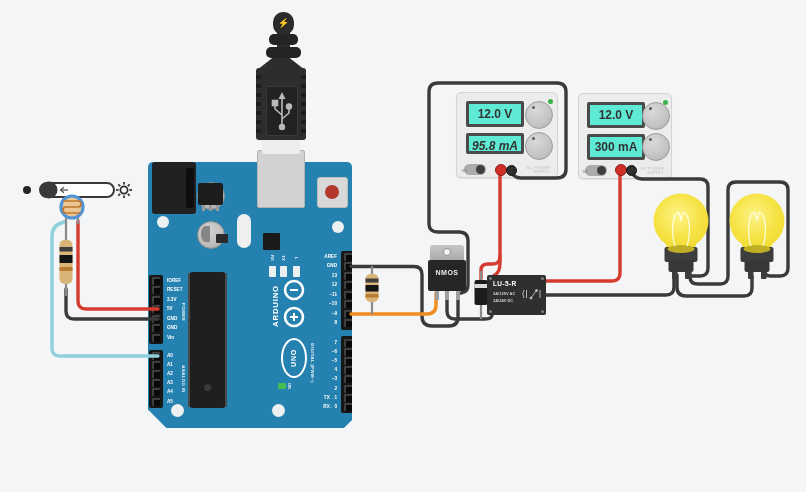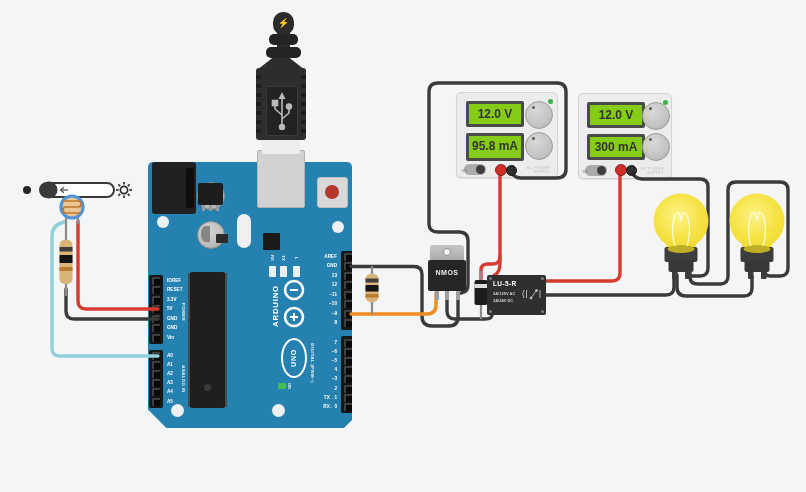--- a/index.html
+++ b/index.html
@@ -10,21 +10,21 @@
          clip-path:polygon(0% 0%,100% 0%,100% 97%,96% 100%,9% 100%,0% 93%);}
   .strip{position:absolute;background:#161616;border-radius:2px;}
   .sock{position:absolute;width:8px;height:8px;background:#090909;border-top:2px solid #3f3f3f;border-left:2px solid #3f3f3f;box-sizing:border-box;border-radius:1px;}
   .t{position:absolute;font-weight:700;color:#fff;font-size:8px;line-height:1;white-space:nowrap;transform:scale(.58);transform-origin:left center;}
   .tv{position:absolute;font-weight:700;color:#e9f3f8;font-size:7px;line-height:1;white-space:nowrap;transform:translate(-50%,-50%) rotate(90deg) scale(.62);}
   .tvu{position:absolute;font-weight:700;color:#fff;font-size:10px;line-height:1;white-space:nowrap;transform:translate(-50%,-50%) rotate(-90deg) scale(.78);letter-spacing:1px;}
   .hole{position:absolute;background:#eef1f2;border-radius:50%;}
   .led{position:absolute;background:#eceff0;border-radius:1px;}
   
   .ps{position:absolute;background:#ececec;border:1px solid #d4d4d4;border-radius:5px;box-shadow:0 1px 1px rgba(0,0,0,.08);}
-  .disp{position:absolute;background:#84cc16;border:3px solid #4a4a4a;border-radius:2px;font-weight:700;font-size:12px;color:#333;text-align:center;line-height:21px;box-sizing:border-box;}
+  .disp{position:absolute;background:#5eead4;border:3px solid #4a4a4a;border-radius:2px;font-weight:700;font-size:12px;color:#333;text-align:center;line-height:21px;box-sizing:border-box;}
   .knob{position:absolute;width:26px;height:26px;border-radius:50%;border:1px solid #9c9c9c;background:radial-gradient(circle at 38% 32%,#d9d9d9,#c3c3c3 62%,#aeaeae);}
   .knob::after{content:"";position:absolute;left:22%;top:16%;width:3px;height:3px;border-radius:50%;background:#5a5a5a;}
   .gled{position:absolute;width:5px;height:5px;border-radius:50%;background:#37b34a;}
   .tog{position:absolute;width:22px;height:11px;border-radius:6px;background:#ababab;}
   .tog::after{content:"";position:absolute;right:1px;top:1px;width:9px;height:9px;border-radius:50%;background:#3d3d3d;}
   .toglbl{position:absolute;font-size:8px;font-weight:700;color:#8b8b8b;transform:scale(.45);transform-origin:right center;}
   .term{position:absolute;border-radius:50%;}
   .ps-brand{position:absolute;right:7px;bottom:3px;width:70px;text-align:right;font-size:8px;font-weight:700;color:#cccccc;line-height:1.15;transform:scale(.5);transform-origin:right bottom;letter-spacing:.4px;}
   
   #nmos-body{background:#262626;border-radius:2px;}
@@ -328,21 +328,21 @@
         <line x1="10" y1="10" x2="15" y2="3"></line>
         <circle cx="10" cy="10" r="1" fill="#c4c4c4"></circle>
         <circle cx="15.5" cy="2.5" r="1" fill="#c4c4c4"></circle>
         <line x1="19" y1="2" x2="19" y2="10"></line>
       </g>
     </svg>
   </div>
 
   <div class="ps" style="left:456px;top:92px;width:100px;height:84px;z-index:20;">
     <div class="disp" style="left:9px;top:8px;width:58px;height:26px;">12.0 V</div>
-    <div class="disp" style="left:9px;top:40px;width:58px;height:28px;">95.8 mA</div>
+    <div class="disp" style="left:9px;top:40px;width:58px;height:21px;font-style:italic;">95.8 mA</div>
     <div class="knob" style="left:68px;top:8px;"></div>
     <div class="knob" style="left:68px;top:39px;"></div>
     <div class="gled" style="left:91px;top:6px;"></div>
     <div class="tog" style="left:7px;top:71px;"></div>
     <span class="toglbl" style="left:-2px;top:73px;">ON</span>
     <div class="ps-brand">DC POWER SUPPLY</div>
   </div>
   <div class="term" style="left:495px;top:164px;width:10px;height:10px;background:#cf2f26;border:1px solid #8e1f18;z-index:45;"></div>
   <div class="term" style="left:506px;top:164.5px;width:9px;height:9px;background:#2f2f2f;border:1px solid #111;z-index:45;"></div>
 

